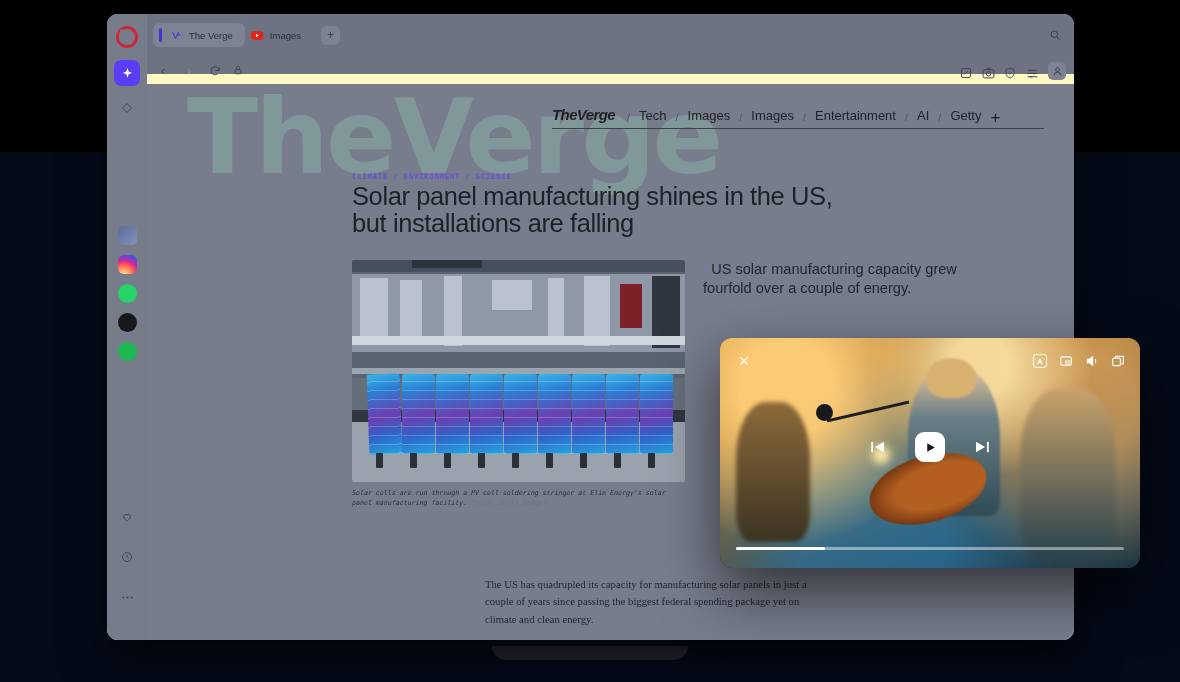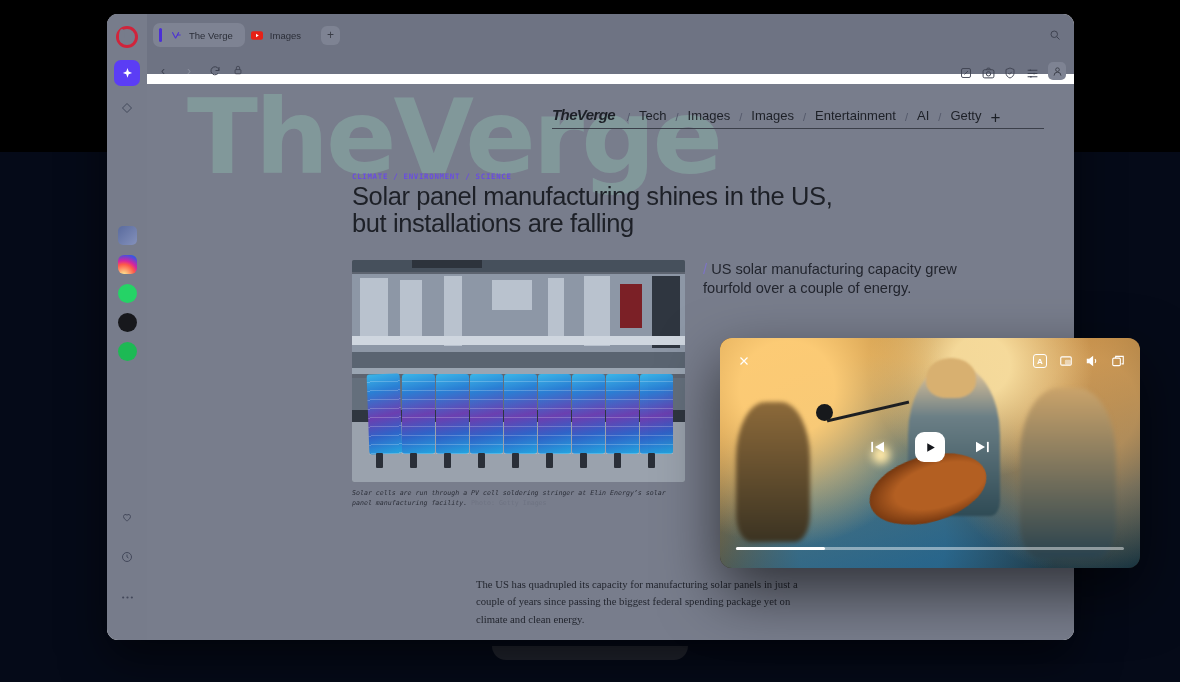--- a/index.html
+++ b/index.html
@@ -23,21 +23,21 @@
     position:absolute; left:0; top:152px; width:310px; height:50px;
     background:#050a18;
   }
   #dock {
     position:absolute; left:492px; bottom:22px; width:196px; height:14px;
     background:#21242e; border-radius:0 0 14px 14px;
   }
   
   #browser {
     position:absolute; left:107px; top:14px; width:967px; height:626px;
-    background:#ffffff;
+    background:#fef9c3;
     border-radius:11px;
     overflow:hidden;
     box-shadow:0 18px 46px rgba(0,0,0,.55);
   }
   #chrome-top {
     position:absolute; left:0; top:0; width:100%; height:60px;
     background:#6e7383;
   }
   
   #rail {
@@ -135,21 +135,21 @@
   #dek { font-size:14.6px; line-height:1.3; color:#22252e; max-width:260px; }
   #dek b { color:#7d73c7; font-weight:400; }
   #byline { position:absolute; left:641px; top:400px; width:120px;
     font-size:6.4px; line-height:1.65; color:#22252e; }
   #byline b { color:#6a4de0; }
   #byline .bold { font-weight:700; }
   #shares { position:absolute; left:641px; top:458px; display:flex; gap:7px; }
   .share { width:15px;height:15px;border-radius:50%;border:1px solid #575c6b;
     display:flex;align-items:center;justify-content:center;font-size:8px;color:#4e5362;}
 
-  #body { position:absolute; left:329px; top:492px; width:330px;
+  #body { position:absolute; left:338px; top:492px; width:330px;
     font-family:"Liberation Serif", serif; font-size:10.7px; line-height:1.62; color:#23262f;}
   #body p { margin-bottom:11px; }
 
   
   .mach { position:absolute; background:#b9c2ce; }
   .mach.d { background:#8d97a6; }
   .mach.dk { background:#5a6471; }
   .panel { position:absolute; bottom:28px; width:33px; height:80px;
     border-radius:3px;
     background:linear-gradient(168deg,#3ab6e8 0%,#2a7fd4 22%,#6b3fb0 52%,#2f63c8 74%,#23a7e0 100%);

